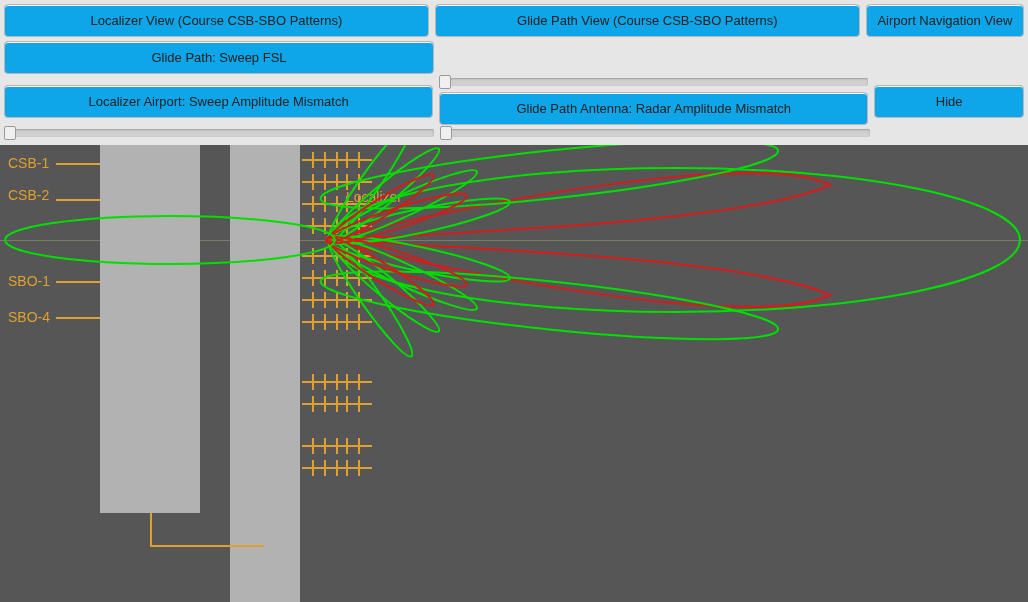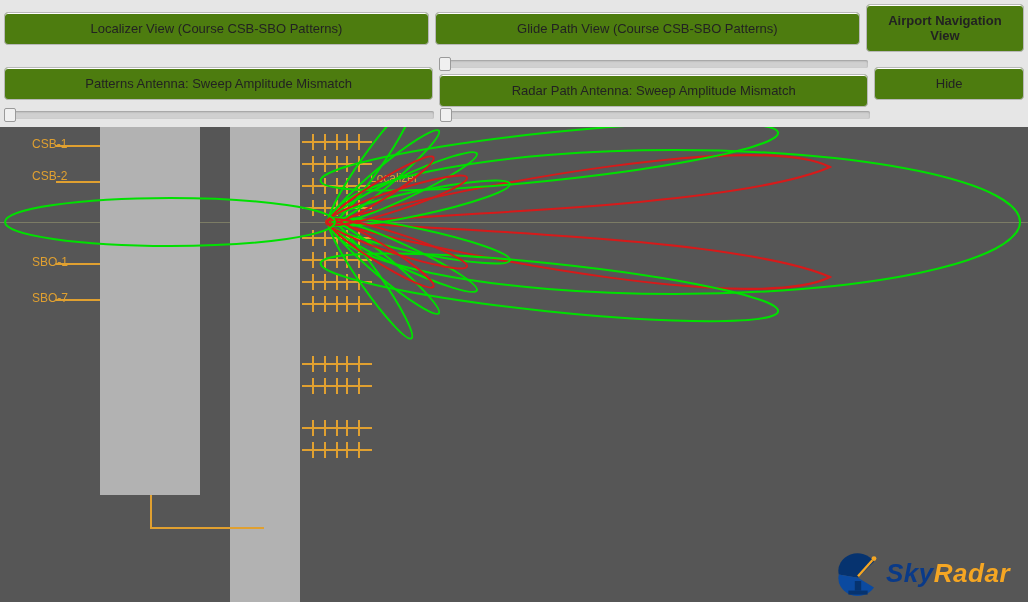--- a/index.html
+++ b/index.html
@@ -2,34 +2,34 @@
 <html><head>
 <meta charset="utf-8">
 <style>
   * { box-sizing: border-box; margin: 0; padding: 0; }
   html, body { width: 1028px; height: 602px; overflow: hidden; font-family: Arial, sans-serif; }
   body { background: #e6e6e6; display: flex; flex-direction: column; }
 
   .top-panel { background: #e6e6e6; padding: 4px; }
   .row { display: flex; gap: 6px; align-items: center; margin-bottom: 4px; }
   .btn {
-    background: #4d7c0f;
+    background: #0ea5e9;
     border: 1px solid #b8b8b8;
     border-radius: 4px;
     padding: 8px 6px;
     font-size: 13px;
     text-align: center;
     cursor: pointer;
     box-shadow: inset 0 1px 0 #fff;
     color: #222;
   }
   .w-left { width: 430px; }
   .w-mid  { width: 430px; }
   .w-right{ width: 150px; margin-left: auto; text-align: center; }
-  .w-nav  { width: 160px; margin-left: auto; font-weight: bold; }
+  .w-nav  { width: 160px; margin-left: auto; }
 
   .slider-spacer { height: 6px; }
   .slider-track {
     position: relative;
     height: 8px;
     background: #d0d0d0;
     border-radius: 2px;
     box-shadow: inset 0 1px 2px rgba(0,0,0,.25);
   }
   .slider-thumb {
@@ -54,23 +54,22 @@
   }
   .block-b {
     position: absolute; left: 230px; top: 0;
     width: 70px; height: 520px;
     background: #b2b2b2;
   }
 
   .lbl {
     position: absolute;
     color: #e0a030;
-    font-size: 12px;
+    font-size: 14px;
     font-weight: 500;
-    margin-left: 24px;
   }
   .hline {
     position: absolute;
     height: 2px;
     background: #e0a030;
   }
   .vline {
     position: absolute;
     width: 2px;
     background: #e0a030;
@@ -108,31 +107,32 @@
 </head>
 <body>
 
 <div class="top-panel">
   <div class="row">
     <button class="btn w-left">Localizer View (Course CSB-SBO Patterns)</button>
     <button class="btn w-mid">Glide Path View (Course CSB-SBO Patterns)</button>
     <button class="btn w-nav">Airport Navigation View</button>
   </div>
   <div class="row">
-  </div>
-  <div class="row">
-    <div style="width:430px">
-      <button class="btn" style="width:100%">Patterns Antenna: Sweep Amplitude Mismatch</button>
+    <button class="btn w-mid">Glide Path: Sweep FSL</button>
+  </div>
+  <div class="row">
+    <div style="width:430px">
+      <button class="btn" style="width:100%">Localizer Airport: Sweep Amplitude Mismatch</button>
     </div>
     <div style="width:430px">
       <div class="slider-track">
         <div class="slider-thumb"></div>
       </div>
       <div class="slider-spacer"></div>
-      <button class="btn" style="width:100%">Radar Path Antenna: Sweep Amplitude Mismatch</button>
+      <button class="btn" style="width:100%">Glide Path Antenna: Radar Amplitude Mismatch</button>
     </div>
     <button class="btn w-right">Hide</button>
   </div>
   <div class="row">
     <div style="width:430px">
       <div class="slider-track">
         <div class="slider-thumb"></div>
       </div>
     </div>
     <div style="width:430px">
@@ -146,21 +146,21 @@
 <div class="canvas-area">
 
   <div class="axis"></div>
 
   <div class="block-a"></div>
   <div class="block-b"></div>
 
   <span class="lbl" style="left:8px; top:10px;">CSB-1</span>
   <span class="lbl" style="left:8px; top:42px;">CSB-2</span>
   <span class="lbl" style="left:8px; top:128px;">SBO-1</span>
-  <span class="lbl" style="left:8px; top:164px;">SBO-7</span>
+  <span class="lbl" style="left:8px; top:164px;">SBO-4</span>
   <span class="lbl" style="left:346px; top:44px;">Localizer</span>
 
   <div class="hline" style="left:56px; top:18px;  width:44px;"></div>
   <div class="hline" style="left:56px; top:54px;  width:44px;"></div>
   <div class="hline" style="left:56px; top:136px; width:44px;"></div>
   <div class="hline" style="left:56px; top:172px; width:44px;"></div>
 
   <div class="vline" style="left:150px; top:368px; height:34px;"></div>
   <div class="hline" style="left:150px; top:400px; width:114px;"></div>
   <div class="vline" style="left:262px; top:400px; height:0;"></div>
@@ -251,28 +251,14 @@
         <ellipse cx="60" cy="0" rx="62" ry="9" transform="rotate(-32)"></ellipse>
         <ellipse cx="70" cy="0" rx="74" ry="10" transform="rotate(-18)"></ellipse>
         <ellipse cx="70" cy="0" rx="74" ry="10" transform="rotate(18)"></ellipse>
         <ellipse cx="60" cy="0" rx="62" ry="9" transform="rotate(32)"></ellipse>
       </g>
 
       <ellipse cx="-160" cy="0" rx="165" ry="24" fill="none" stroke="#00e000" stroke-width="2"></ellipse>
     </g>
   </svg>
 
-  <div class="logo">
-    <svg viewBox="0 0 60 56">
-      <path d="M6 30 A24 22 0 0 1 50 14 L30 34 Z" fill="#06336f"></path>
-      <path d="M6 30 A24 22 0 0 0 50 46 L30 34 Z" fill="#0b4aa0"></path>
-      <rect x="26" y="38" width="8" height="12" fill="#06336f"></rect>
-      <rect x="18" y="50" width="24" height="5" fill="#06336f"></rect>
-      <line x1="30" y1="32" x2="48" y2="12" stroke="#f5a623" stroke-width="3"></line>
-      <circle cx="50" cy="10" r="3" fill="#f5a623"></circle>
-    </svg>
-    <div class="logo-text">
-      <span class="sky">Sky</span>
-      <span class="radar">Radar</span>
-    </div>
-  </div>
 
 </div>
 
 </body></html>

